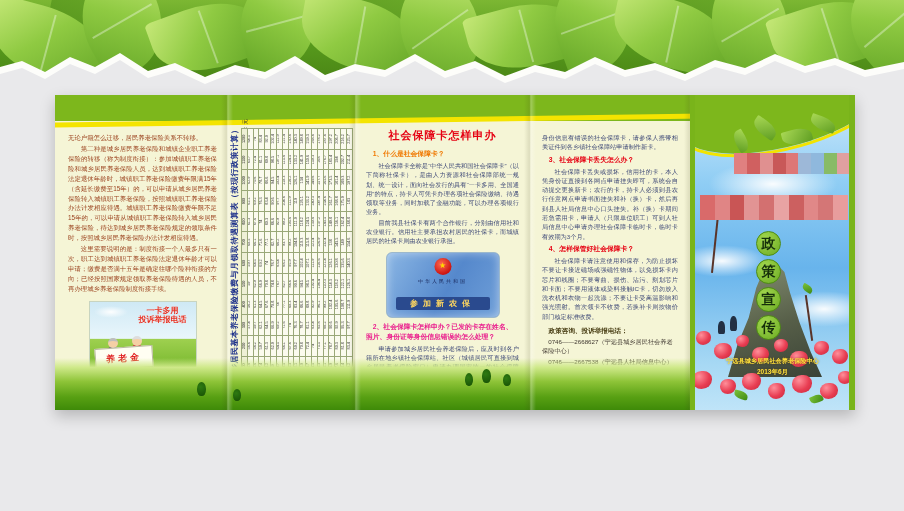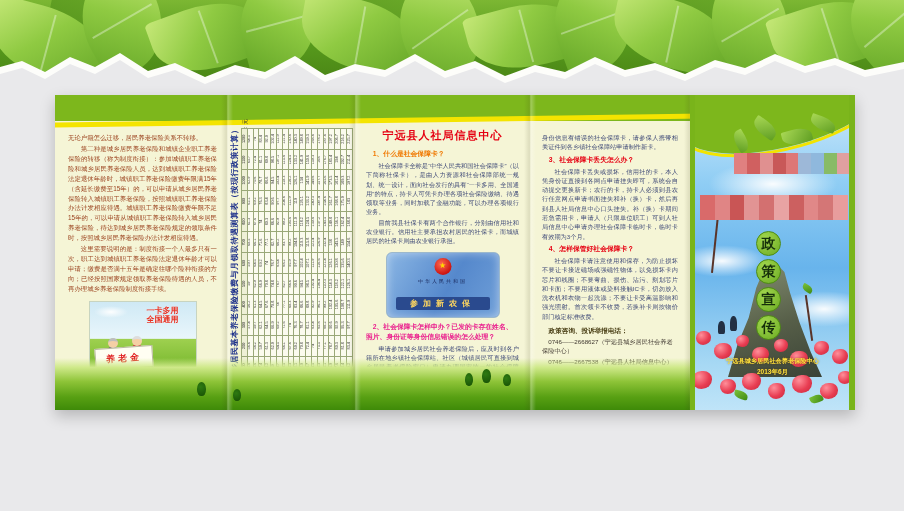--- a/index.html
+++ b/index.html
@@ -136,21 +136,21 @@
     <div class="bandY"></div>
 
     <section class="panel p1">
       <p class="t1 noind">无论户籍怎么迁移，居民养老保险关系不转移。</p>
       <p class="t1">第二种是城乡居民养老保险和城镇企业职工养老保险的转移（称为制度衔接）：参加城镇职工养老保险和城乡居民养老保险人员，达到城镇职工养老保险法定退休年龄时，城镇职工养老保险缴费年限满15年（含延长缴费至15年）的，可以申请从城乡居民养老保险转入城镇职工养老保险，按照城镇职工养老保险办法计发相应待遇。城镇职工养老保险缴费年限不足15年的，可以申请从城镇职工养老保险转入城乡居民养老保险，待达到城乡居民养老保险规定的领取条件时，按照城乡居民养老保险办法计发相应待遇。</p>
       <p class="t1">这里需要说明的是：制度衔接一个人最多只有一次，职工达到城镇职工养老保险法定退休年龄才可以申请；缴费是否满十五年是确定往哪个险种衔接的方向；已经按照国家规定领取养老保险待遇的人员，不再办理城乡养老保险制度衔接手续。</p>
       <div class="cartoon">
         <div class="cloud" style="left:4px;top:4px;width:34px;height:12px;"></div>
         <div class="slogan">
           <span>一卡多用</span><br>
-          <span>全国通用</span>
+          <span>投诉举报电话</span>
         </div>
         <div class="fig" style="left:16px;bottom:6px;width:14px;height:20px;background:#6a6a72;"></div>
         <div class="head" style="left:18px;bottom:24px;"></div>
         <div class="fig" style="left:40px;bottom:7px;width:14px;height:21px;background:#c94040;"></div>
         <div class="head" style="left:42px;bottom:26px;border-top-color:#ddd;"></div>
         <div class="sign">
           <span>养老金</span>
         </div>
       </div>
     </section>
@@ -445,21 +445,21 @@
                 <td>197.2</td>
                 <td>211.4</td>
                 <td>225.7</td>
               </tr>
             </tbody>
           </table>
       </div>
     </section>
 
     <section class="panel p3">
-      <h2 class="ptitle">宁远县人社局信息中心</h2>
+      <h2 class="ptitle">社会保障卡怎样申办</h2>
       <p class="h or">1、什么是社会保障卡？</p>
       <p class="t3">社会保障卡全称是“中华人民共和国社会保障卡”（以下简称社保卡），是由人力资源和社会保障部统一规划、统一设计，面向社会发行的具有“一卡多用、全国通用”的特点，持卡人可凭卡办理各项社会保险缴纳、待遇领取等业务，同时加载了金融功能，可以办理各项银行业务。</p>
       <p class="t3">目前我县社保卡有两个合作银行，分别由信用社和农业银行。信用社主要承担农村居民的社保卡，而城镇居民的社保卡则由农业银行承担。</p>
       <div class="sscard">
         <div class="emblem">★</div>
         <div class="cctry">中华人民共和国</div>
         <div class="cname">参加新农保</div>
       </div>
       <p class="h mg">2、社会保障卡怎样申办？已发的卡存在姓名、照片、身份证等身份信息错误的怎么处理？</p>
       <p class="t3">申请参加城乡居民社会养老保险后，应及时到各户籍所在地乡镇社会保障站、社区（城镇居民可直接到城乡居民养老保险窗口）申请办理国家统一的社会保障卡。申请人需提供本人的二代身份证和一寸免冠白底的彩色证件照电子版。</p>

